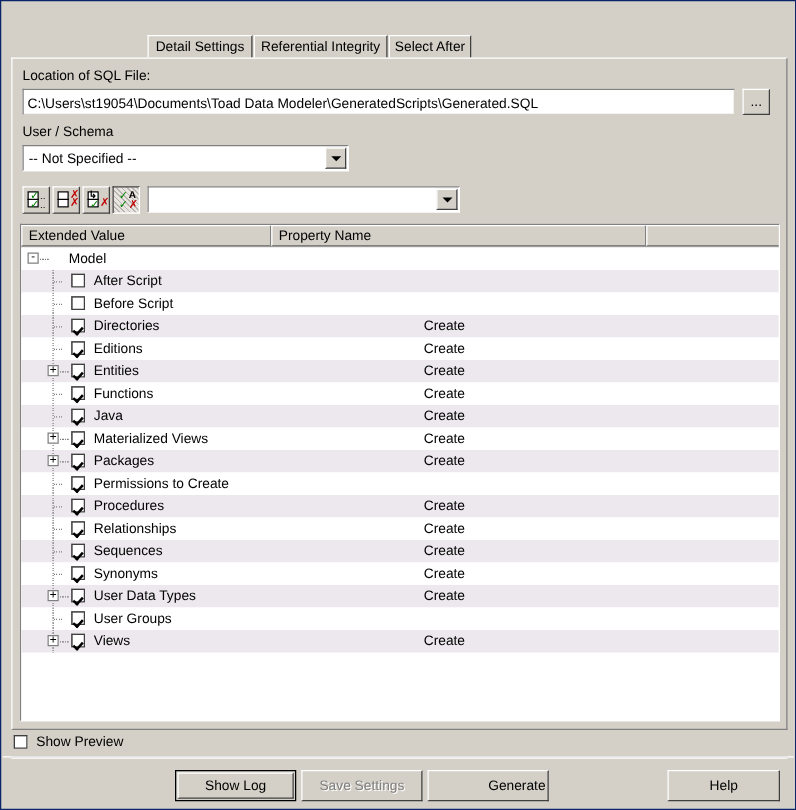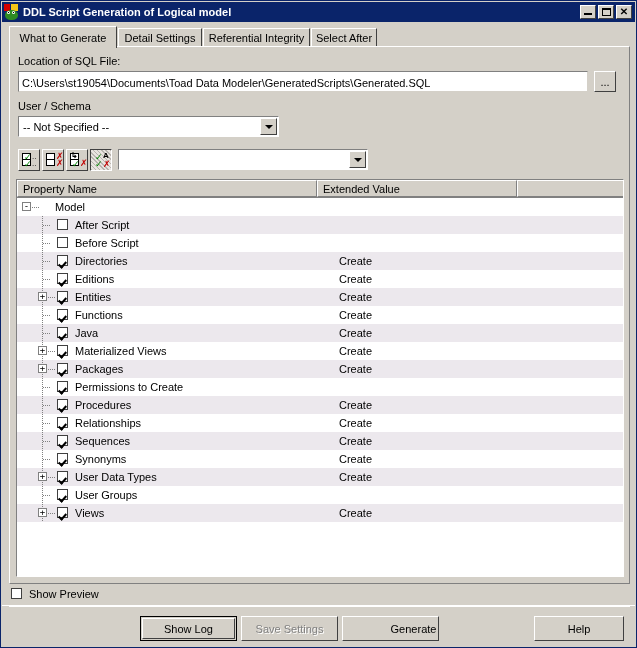--- a/index.html
+++ b/index.html
@@ -229,48 +229,22 @@
   .sep2{
     position:absolute;left:8px;top:605px;width:621px;height:1px;
     background:#fff;
   }
 </style>
 </head>
 <body>
 
 <div class="window">
 
-  <div class="titlebar">
-    <div class="app-icon">
-      <div class="sq1"></div>
-        <div class="sq2"></div>
-      <div class="frog"></div>
-      <div class="eye1"></div>
-        <div class="eye2"></div>
-      <div class="dot1"></div>
-        <div class="dot2"></div>
-    </div>
-    <div class="title-text">DDL Script Generation of Logical model</div>
-    <div class="win-btns">
-      <div class="win-btn">
-          <div class="min-g"></div>
-        </div>
-      <div class="win-btn">
-          <div class="max-g"></div>
-        </div>
-      <div class="win-btn">
-          <div class="close-g">✕</div>
-        </div>
-    </div>
-  </div>
 
   <div class="tabstrip">
-    <div class="tab active" style="left:0;width:108px;">
-      <span>What to Generate</span>
-    </div>
     <div class="tab" style="left:109px;width:84px;">
       <span>Detail Settings</span>
     </div>
     <div class="tab" style="left:194px;width:107px;">
       <span>Referential Integrity</span>
     </div>
     <div class="tab" style="left:302px;width:66px;">
       <span>Select After</span>
     </div>
   </div>
@@ -328,22 +302,22 @@
       </div>
     </div>
 
     <div class="combo" style="left:108px;top:102px;width:250px;height:21px;">
       <div class="cval"></div>
       <div class="carrow"></div>
     </div>
 
     <div class="grid">
       <div class="ghead">
+        <div class="ghcell" style="width:200px;">Extended Value</div>
         <div class="ghcell" style="width:300px;">Property Name</div>
-        <div class="ghcell" style="width:200px;">Extended Value</div>
         <div class="ghcell" style="width:106px;border-right:none;"></div>
       </div>
       <div class="gbody" id="grid-body">
           <div class="grow white">
             <div class="exp" style="left: 5px; top: 4px;">-</div>
             <div class="hline" style="left: 15px; top: 9px;"></div>
             <div class="rname root">Model</div>
           </div>
           <div class="grow alt">
             <div class="vline"></div>

